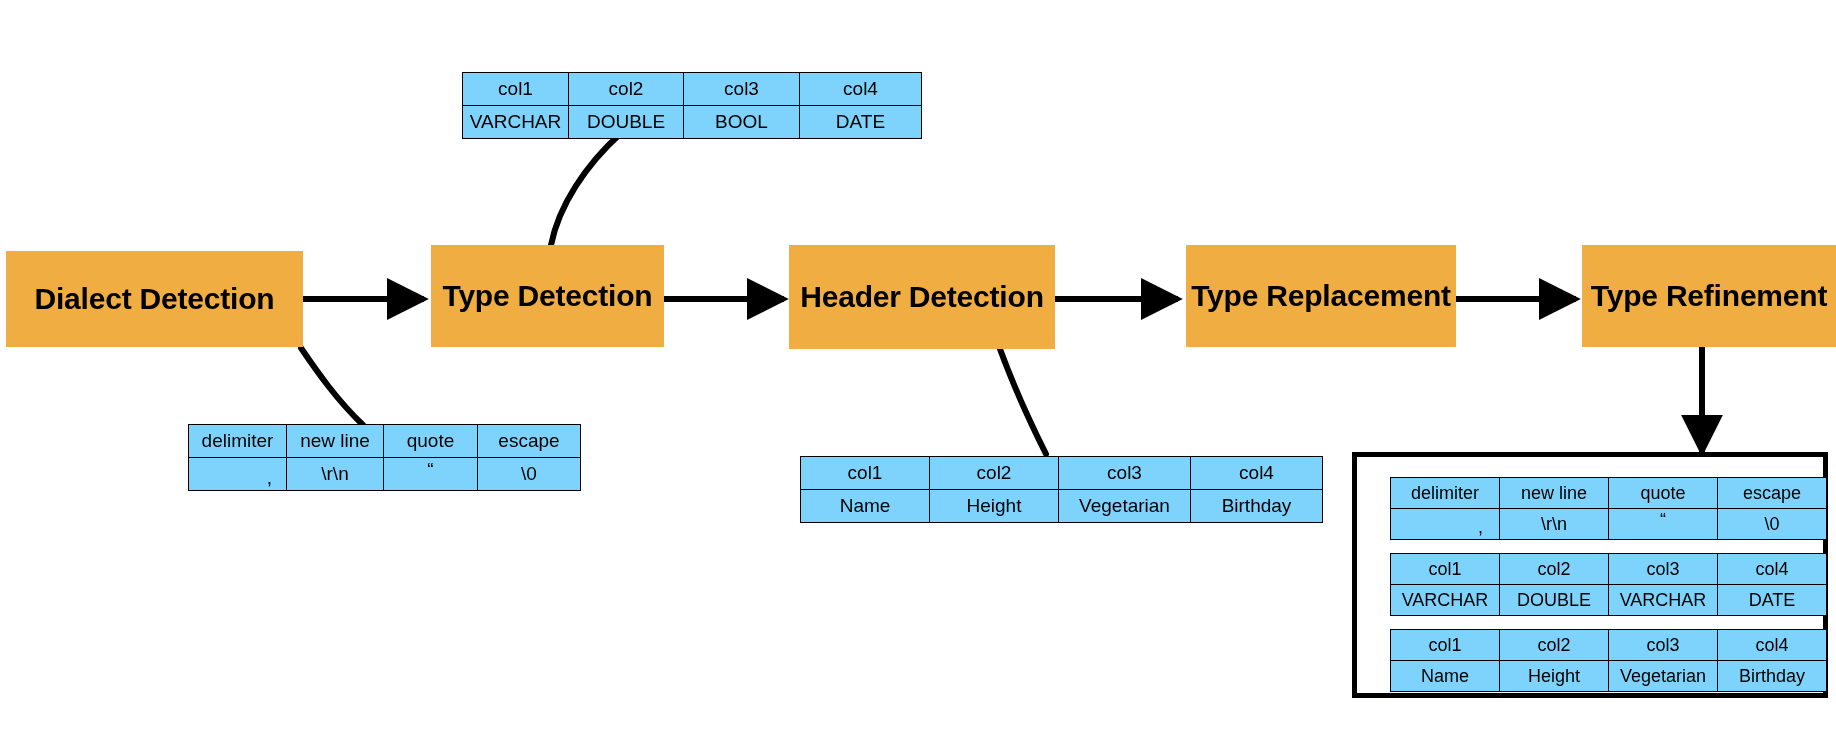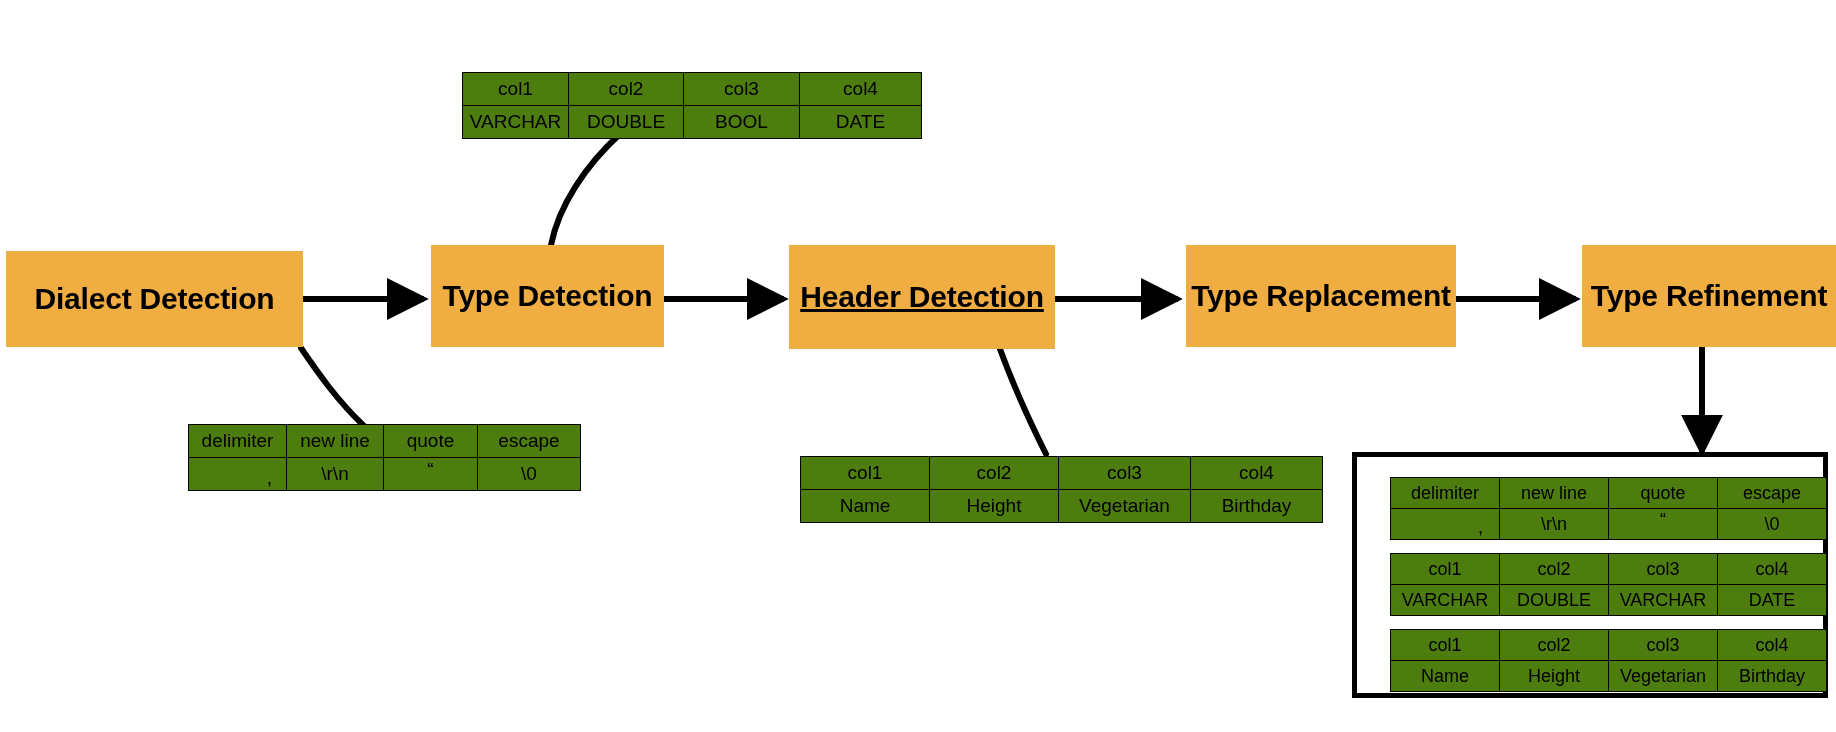--- a/index.html
+++ b/index.html
@@ -31,21 +31,21 @@
     font-weight: bold;
     letter-spacing: -0.2px;
     line-height: 1;
     white-space: nowrap;
   }
 
   
   .dtable {
     position: absolute;
     border-collapse: collapse;
-    background: #4d7c0f;
+    background: #7dd3fc;
     table-layout: fixed;
   }
   .dtable td {
     border: 1.6px solid #000000;
     text-align: center;
     font-size: 19px;
     color: #000000;
     height: 30px;
     padding: 1px 4px;
     line-height: 1.15;
@@ -101,21 +101,21 @@
   </svg>
 
   <div class="stage" style="left:431px; top:245px; width:233px; height:102px;">
     <span>Type Detection</span>
   </div>
 
   <div class="stage" style="left:6px; top:251px; width:297px; height:96px;">
     <span>Dialect Detection</span>
   </div>
 
-  <div class="stage" style="left:789px; top:245px; width:266px; height:104px;text-decoration:underline;">
+  <div class="stage" style="left:789px; top:245px; width:266px; height:104px;">
     <span>Header Detection</span>
   </div>
 
   <div class="stage" style="left:1582px; top:245px; width:254px; height:102px;">
     <span>Type Refinement</span>
   </div>
 
   <div class="stage" style="left:1186px; top:245px; width:270px; height:102px;">
     <span>Type Replacement</span>
   </div>

